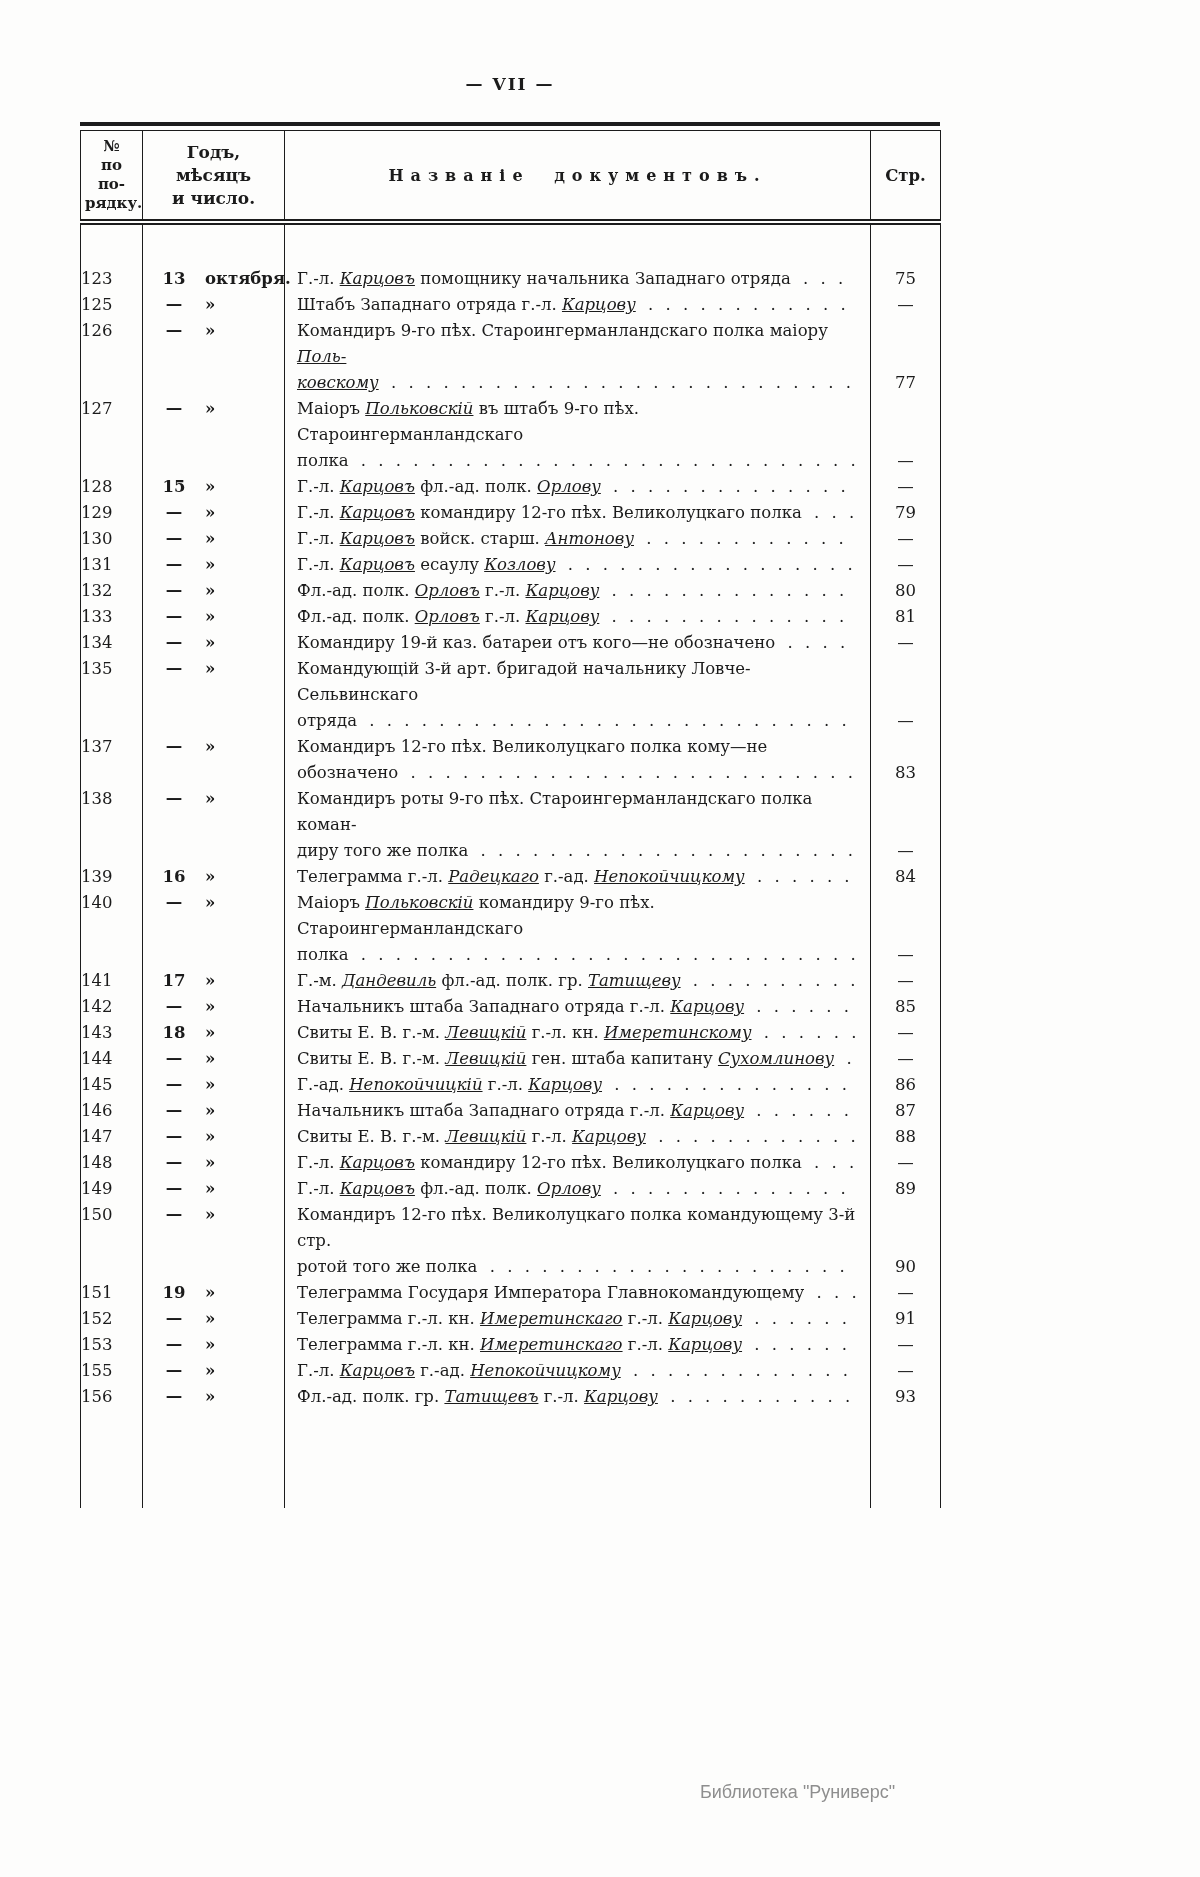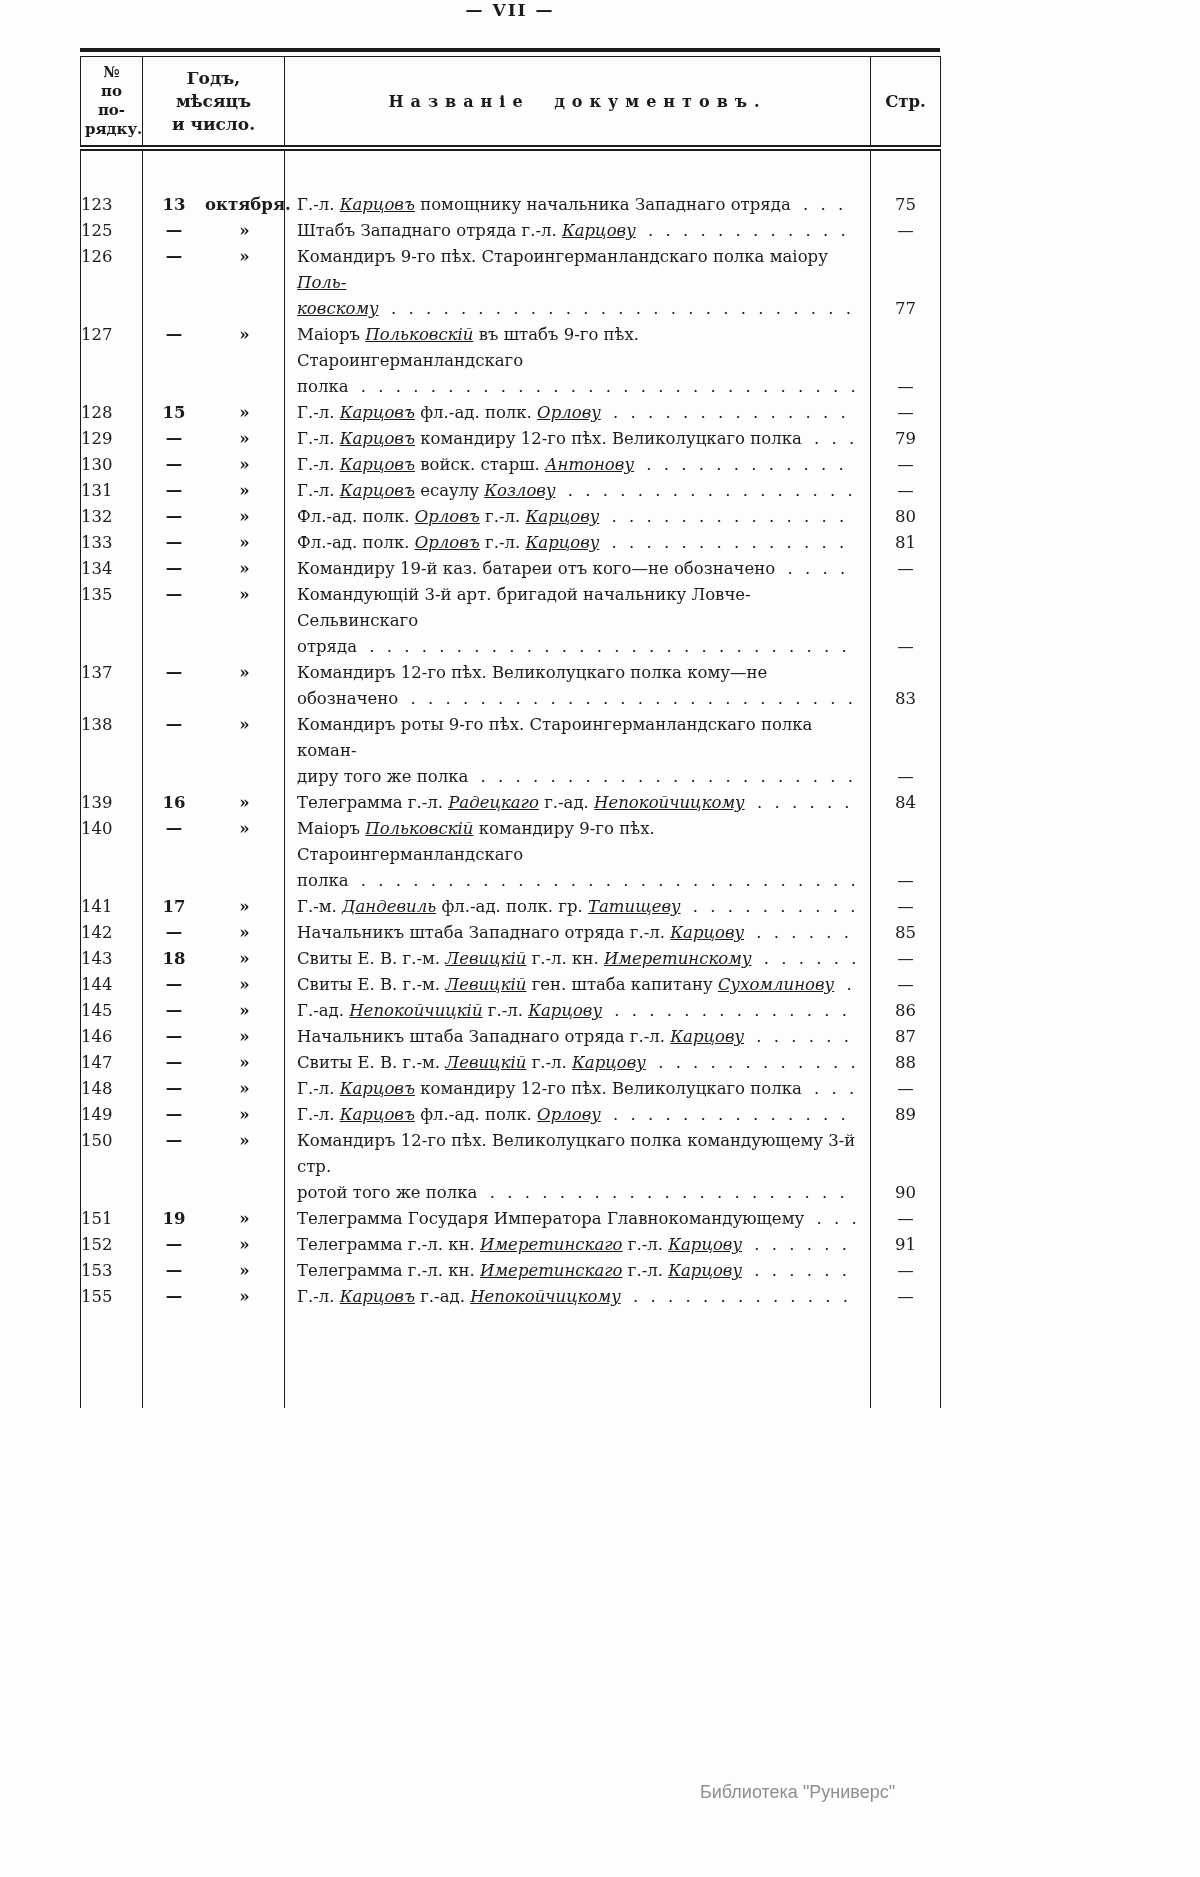--- a/index.html
+++ b/index.html
@@ -7,20 +7,21 @@
   body {
     width: 1200px; height: 1877px;
     background: #fdfdfc;
     color: #1b1b1b;
     font-family: "DejaVu Serif", serif;
     position: relative;
     overflow: hidden;
   }
   .sheet { position: absolute; left: 80px; top: 0; width: 860px; }
   .folio {
+    margin-top: 74px;
     text-align: center;
     font-size: 17px;
     letter-spacing: 2px;
     font-weight: bold;
   }
   .table-wrap {
     margin-top: 28px;
     border-top: 4px solid #1c1c1c;
     padding-top: 4px;
   }
@@ -48,21 +49,21 @@
   td {
     vertical-align: top;
     font-size: 16.5px;
     line-height: 26px;
   }
   td.c1 { text-align: left; font-weight: normal; }
   td.c2 { font-weight: bold; }
   td.c4 { text-align: center; vertical-align: bottom; }
   .date-row { display: flex; }
   .day { flex: 0 0 62px; text-align: center; }
-  .month { flex: 1 1 auto; text-align: center; }
+  .month { flex: 1 1 auto; text-align: left; }
   .title-cell { padding: 0 10px 0 12px; overflow: hidden; }
   .title-text { white-space: pre-wrap; }
   .title-text i { font-style: italic; text-decoration: underline; }
   .leader { white-space: nowrap; word-spacing: 7px; }
   tr.spacer-top td { height: 44px; }
   tfoot td { height: 98px; }
   .watermark {
     position: absolute;
     left: 700px; top: 1782px;
     font-family: "Liberation Sans", sans-serif;
@@ -534,20 +535,33 @@
         <span class="day">—</span>
         <span class="month">»</span>
       </div>
     </td>
     <td class="c3 title-cell">
       <span class="title-text">Г.-л. <i>Карцовъ</i> г.-ад. <i>Непокойчицкому</i></span><span class="leader"> . . . . . . . . . . . . .</span>
     </td>
     <td class="c4">—</td>
   </tr>
 
+  <tr>
+    <td class="c1">156</td>
+    <td class="c2">
+      <div class="date-row">
+        <span class="day">—</span>
+        <span class="month">»</span>
+      </div>
+    </td>
+    <td class="c3 title-cell">
+      <span class="title-text">Фл.-ад. полк. гр. <i>Татищевъ</i> г.-л. <i>Карцову</i></span><span class="leader"> . . . . . . . . . . .</span>
+    </td>
+    <td class="c4">93</td>
+  </tr>
 </tbody>
       <tfoot>
         <tr class="spacer-bottom">
           <td class="c1"></td>
             <td class="c2"></td>
             <td class="c3"></td>
             <td class="c4"></td>
         </tr>
       </tfoot>
     </table>

